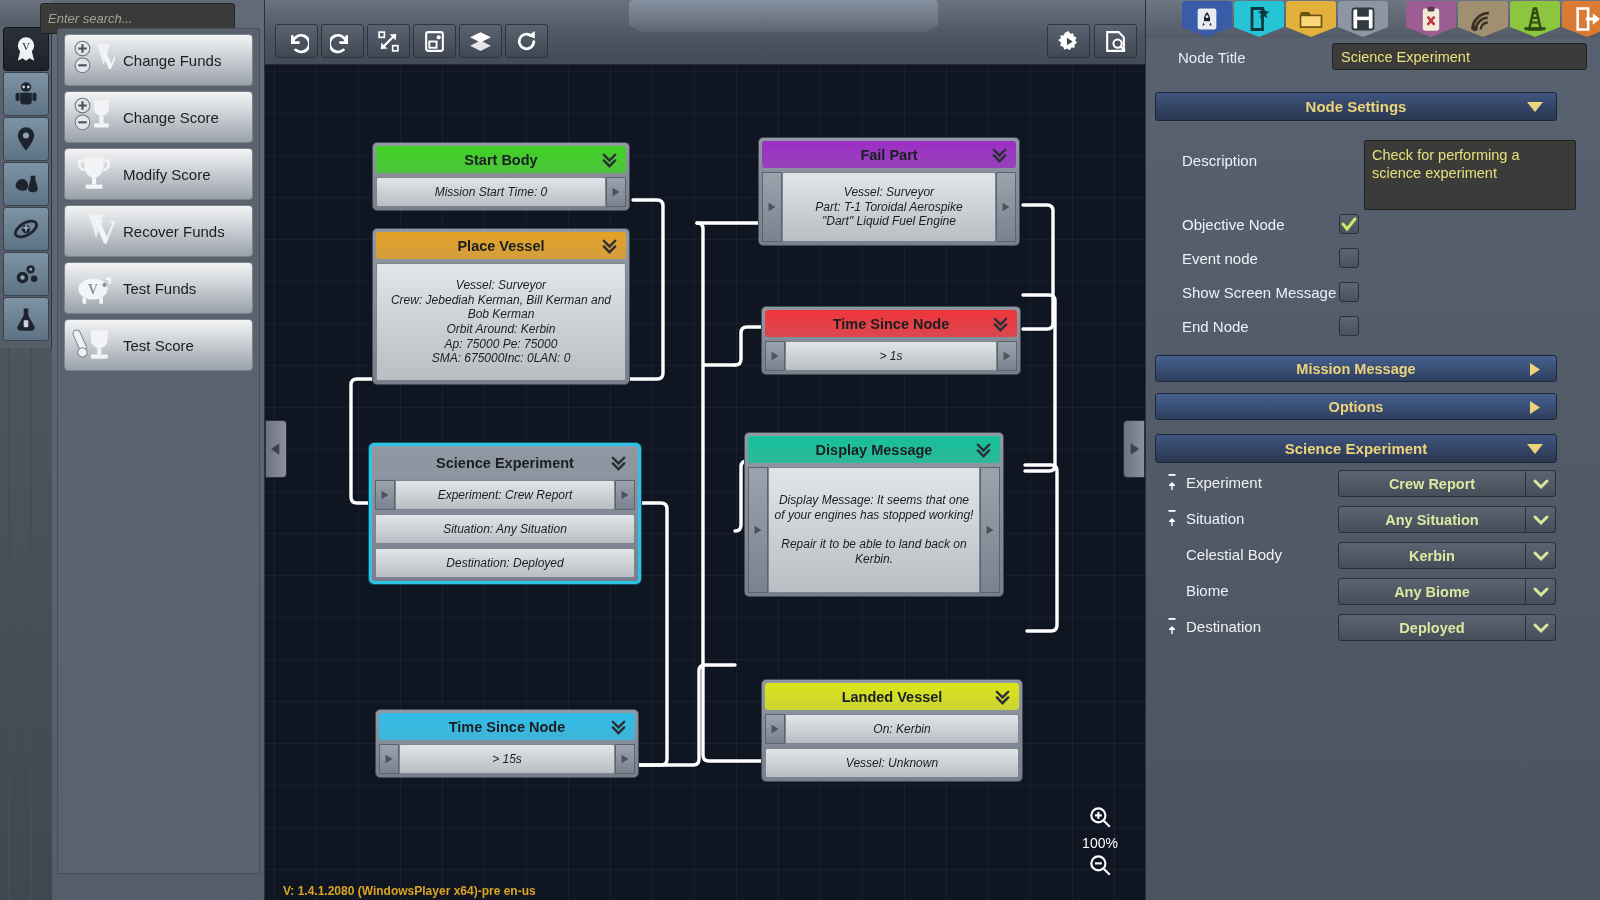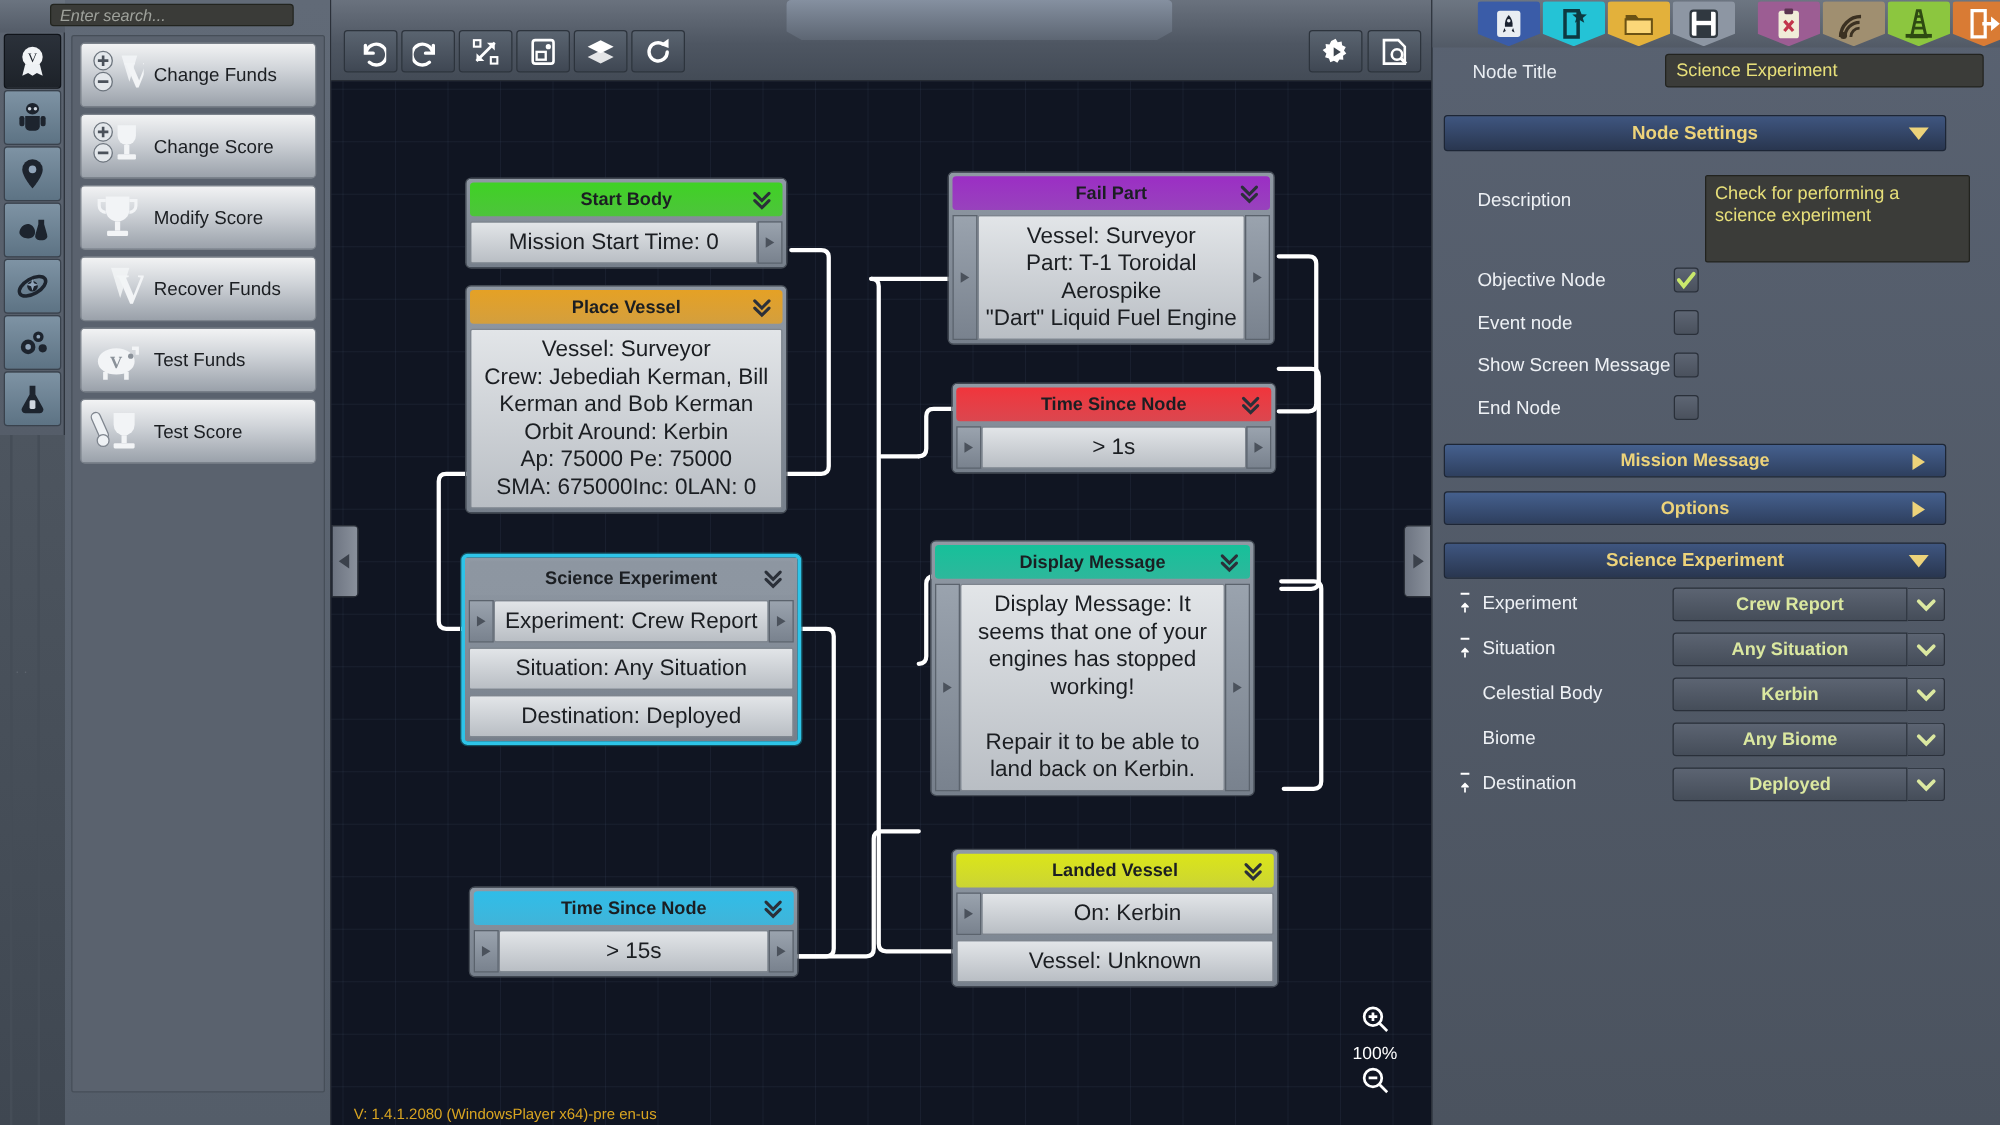--- a/index.html
+++ b/index.html
@@ -35,21 +35,21 @@
   .rail-dots{position:absolute;left:12px;top:184px;color:#5d646e;font-size:11px;letter-spacing:3px;}
 
   
   .palette {
     position: absolute; left: 52px; top: 0; width: 213px; height: 900px;
     background: linear-gradient(180deg,#616a77 0%,#545d69 100%);
     border-right: 1px solid #2b3039;
   }
   .search-wrap { position:absolute; left:-12px; top:3px; width: 195px; height: 21px; }
   .search-input {
-    width:100%; height:18px; background:#3a3b38; border:1px solid #22241f;
+    width:100%; height:31px; background:#3a3b38; border:1px solid #22241f;
     border-radius: 3px; color:#c8c9c4; font-style: italic; font-size: 13px;
     padding: 0 7px; font-family:"Liberation Sans",sans-serif;
   }
   .search-input::placeholder{color:#9fa29c; font-style:italic;}
   .pal-inner {
     position:absolute; left:5px; top:28px; width:203px; height:846px;
     background:#5a626e; border:1px solid #464e58; border-radius:2px;
   }
   .pal-btn {
     position: relative; margin: 5px 6px; height: 52px;
@@ -93,42 +93,42 @@
   }
   .grid { position:absolute; inset:0;
     background-image:
       linear-gradient(to right, rgba(120,140,180,.085) 1px, transparent 1px),
       linear-gradient(to bottom, rgba(120,140,180,.085) 1px, transparent 1px);
     background-size: 42px 42px; background-position: 9px 6px;
   }
   .edge-handle{position:absolute;width:22px;height:58px;
     background:linear-gradient(90deg,#6d7481,#8a919c);
     border:1px solid #2b3039;display:flex;align-items:center;justify-content:center;}
-  .version{position:absolute;left:18px;bottom:2px;color:#d9a521;font-size:12px;}
+  .version{position:absolute;left:18px;bottom:2px;color:#d9a521;font-size:12px;font-weight:bold;}
   .zoomctl{position:absolute;right:20px;bottom:18px;width:50px;text-align:center;color:#fff;}
   .zoomctl svg{width:26px;height:26px;}
   .zpct{font-size:14px;margin:1px 0;}
 
   
   .node{position:absolute;
     background:linear-gradient(180deg,#9099a4,#767f8b);
     border:1px solid #454c56;border-radius:5px;padding:3px;}
   .node.sel{border:3px solid #2ec4e8;padding:3px;box-shadow:0 0 0 1px #14525f;}
   .nhead{height:27px;border-radius:3px;display:flex;align-items:center;
     justify-content:center;position:relative;font-weight:bold;font-size:14.5px;color:#1b1e22;}
   .nhead .chev{position:absolute;right:7px;top:4px;}
   .nhead .chev svg{width:19px;height:19px;}
   .nrow{position:relative;margin-top:4px;display:flex;align-items:stretch;}
   .port{width:20px;background:linear-gradient(180deg,#9aa3ae,#79828e);
     border:1px solid #5b636d;display:flex;align-items:center;justify-content:center;}
   .port svg{width:12px;height:12px;}
   .nbody{flex:1;background:linear-gradient(180deg,#e2e5e8,#b9bec4);
     border:1px solid #7e858e;border-radius:2px;
     display:flex;align-items:center;justify-content:center;text-align:center;
-    color:#1b1e22;font-size:18px;line-height:1.22;padding:5px 4px;}
+    color:#1b1e22;font-size:12px;line-height:1.22;padding:5px 4px;font-style:italic;}
   .nbody.multi{white-space:pre-line;}
 
   
   .rpanel{position:absolute;left:1145px;top:0;width:455px;height:900px;
     background:linear-gradient(180deg,#596271 0%,#4b535f 100%);
     border-left:1px solid #2b3039;}
   .tabstrip{position:absolute;left:0;top:0;width:455px;height:38px;
     background:linear-gradient(180deg,#6d7682,#525a66);}
   .tabico{position:absolute;top:1px;width:50px;height:36px;
     border-radius:3px 3px 0 0;

